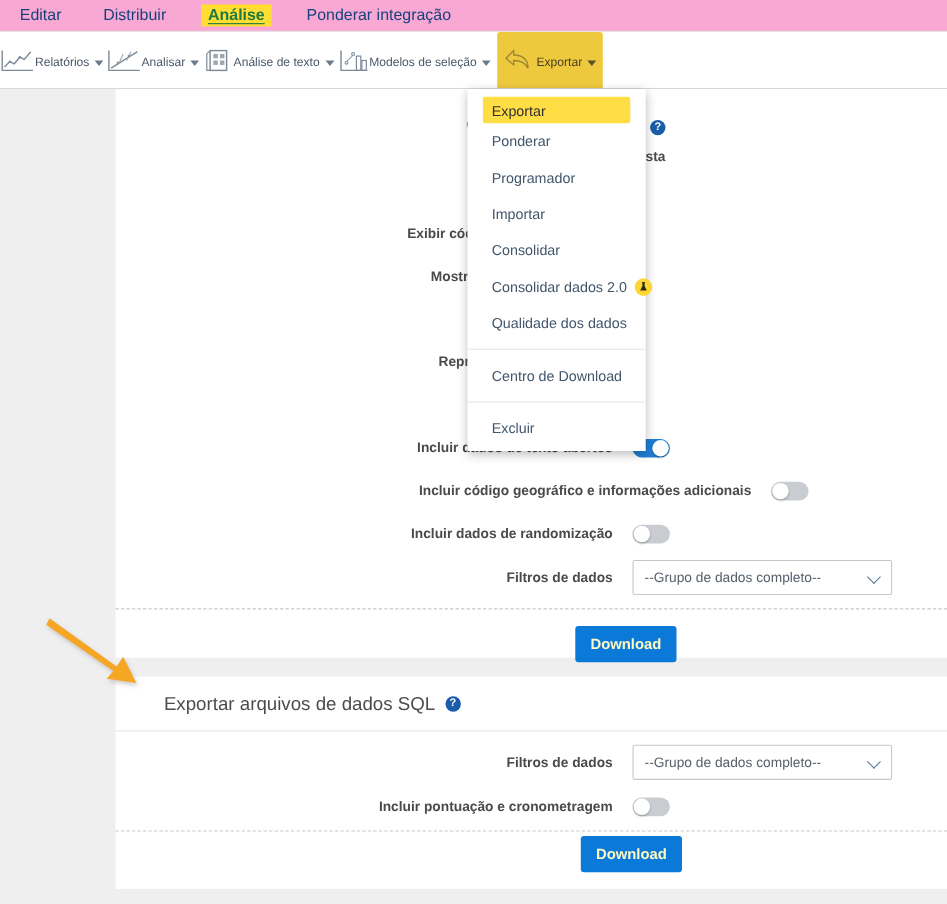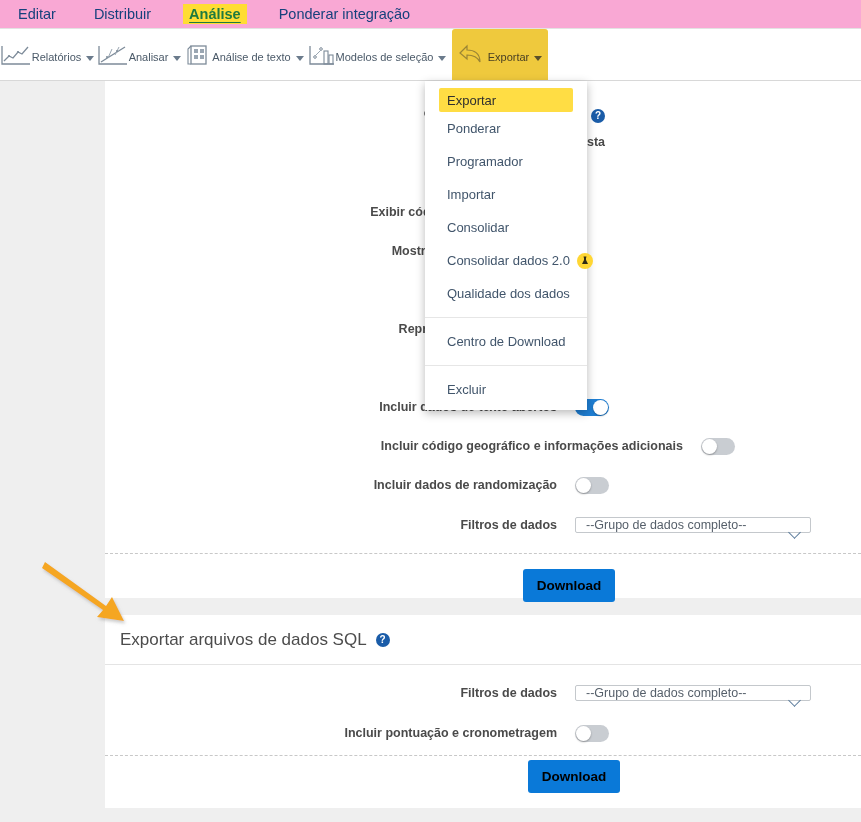--- a/index.html
+++ b/index.html
@@ -144,21 +144,21 @@
     width: 15px; height: 15px;
     border-radius: 50%;
     background: #ffffff;
     box-shadow: 0 1px 2px rgba(0,0,0,.3);
   }
   .toggle.on { background: #1f7fd4; }
   .toggle.on .knob { left: 18px; }
 
   
   .select {
-    width: 236px; height: 16px;
+    width: 236px; height: 32px;
     border: 1px solid #c4c8cc;
     background: #fff;
     border-radius: 2px;
     display: flex; align-items: center;
     padding: 0 10px;
     font-size: 12.5px;
     color: #555f6a;
     position: relative;
     cursor: pointer;
   }
@@ -175,35 +175,35 @@
     position: absolute;
     left: 0; width: 756px;
     border-top: 1px dashed #c8c8c8;
   }
 
   
   .dl-btn {
     position: absolute;
     width: 92px; height: 33px;
     background: #0a79d8;
-    color: #000000;
+    color: #fef9c3;
     border: none;
     border-radius: 3px;
     font-size: 13.5px;
     font-weight: bold;
     font-family: "Liberation Sans", sans-serif;
     cursor: pointer;
   }
 
   
   #sql-header {
     position: absolute;
     top: 0; left: 0; width: 756px; height: 50px;
     display: flex; align-items: center;
-    padding-left: 15px;
+    padding-left: 44px;
     border-bottom: 1px solid #e4e4e4;
   }
   #sql-title {
     font-size: 17px;
     color: #4c4c4c;
     font-weight: normal;
   }
 
   
   #export-menu {

